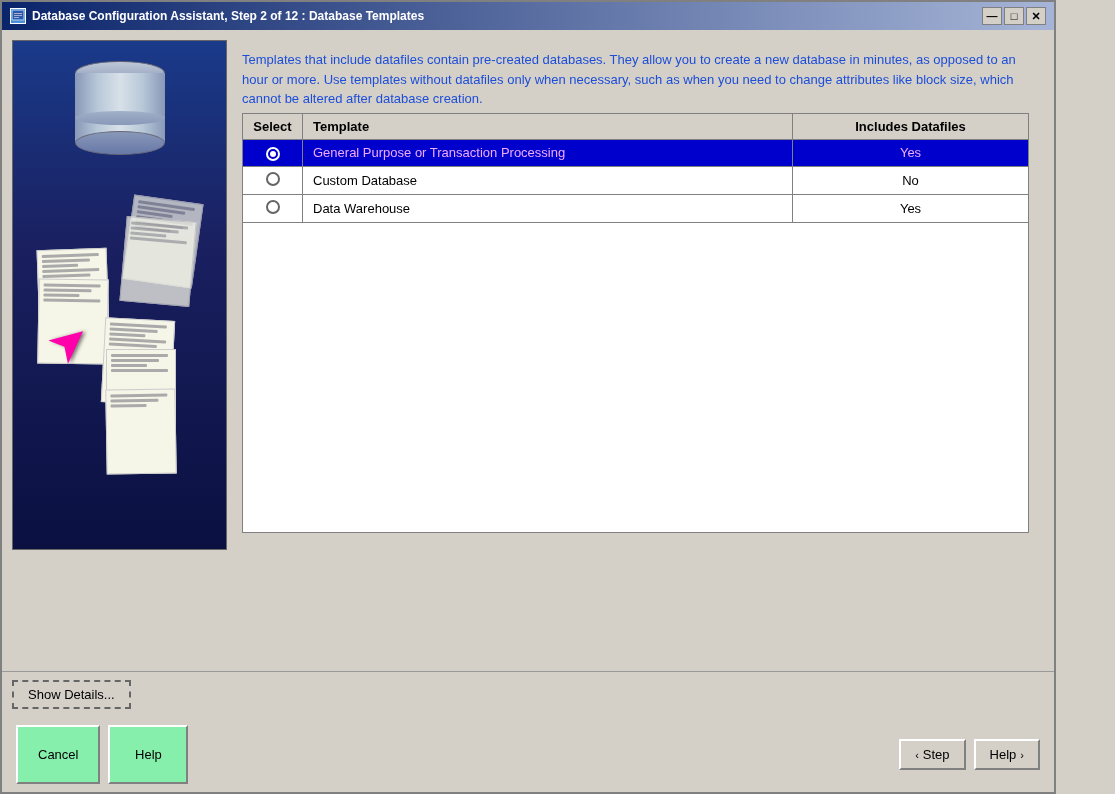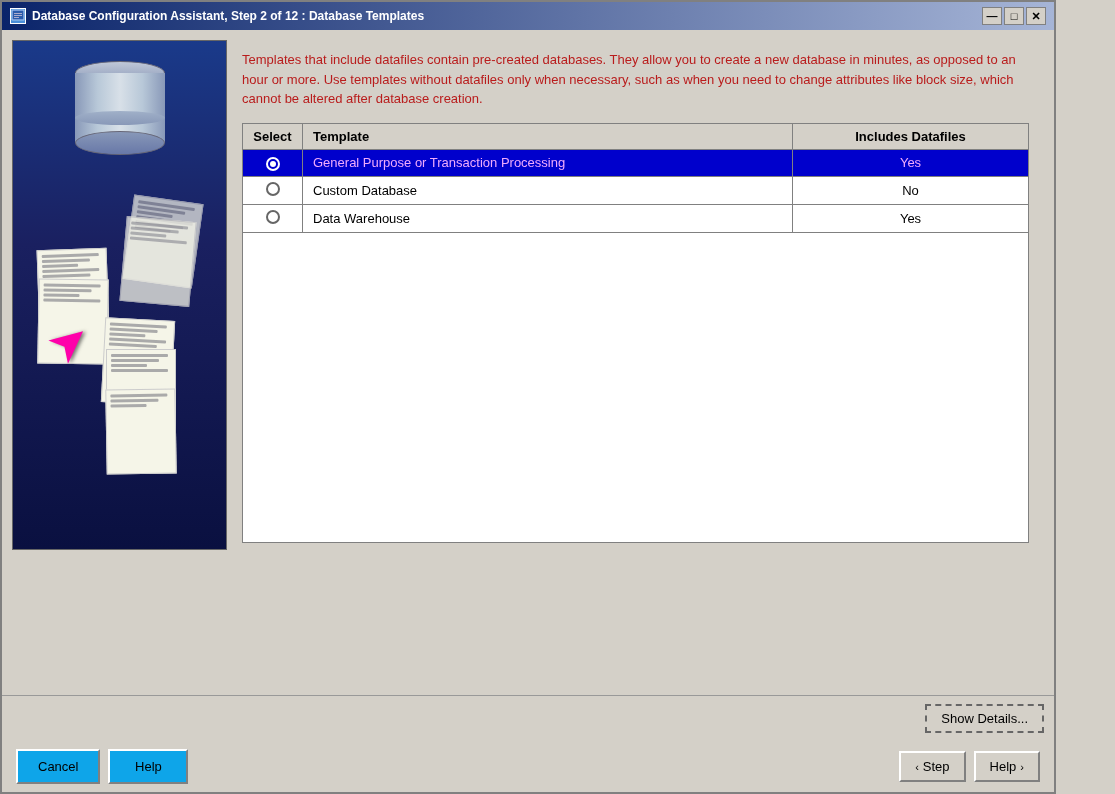--- a/index.html
+++ b/index.html
@@ -161,22 +161,22 @@
     }
     .right-panel {
       flex: 1;
       display: flex;
       flex-direction: column;
       padding: 10px 15px;
     }
     .description-text {
       font-size: 13px;
       line-height: 1.5;
-      color: #b91c1c;
-      margin-bottom: 14px;
+      color: #1d4ed8;
+      margin-bottom: 4px;
     }
     .data-table {
       border-collapse: collapse;
       width: 100%;
       border: 1px solid #808080;
     }
     .data-table th {
       background: #d4d0c8;
       border: 1px solid #808080;
       padding: 5px 10px;
@@ -232,21 +232,21 @@
     .table-empty-area {
       border: 1px solid #808080;
       border-top: none;
       height: 310px;
       background: white;
     }
     .bottom-bar {
       padding: 8px 10px;
       display: flex;
       align-items: center;
-      justify-content: flex-end;
+      justify-content: flex-start;
       border-top: 1px solid #999;
       flex-shrink: 0;
     }
     .show-details-btn {
       padding: 5px 14px;
       background: #d4d0c8;
       border: 2px dashed #666;
       font-size: 13px;
       cursor: pointer;
       font-family: inherit;
@@ -261,22 +261,22 @@
     .footer-left {
       display: flex;
       gap: 8px;
     }
     .footer-right {
       display: flex;
       align-items: center;
       gap: 8px;
     }
     .footer-btn {
-      padding: 8px 20px;
-      background: #0ea5e9;
+      padding: 20px 20px;
+      background: #86efac;
       border: 2px solid;
       border-color: #fff #808080 #808080 #fff;
       font-size: 13px;
       cursor: pointer;
       font-family: inherit;
       min-width: 80px;
     }
     .nav-btn {
       padding: 6px 14px;
       background: #d4d0c8;

